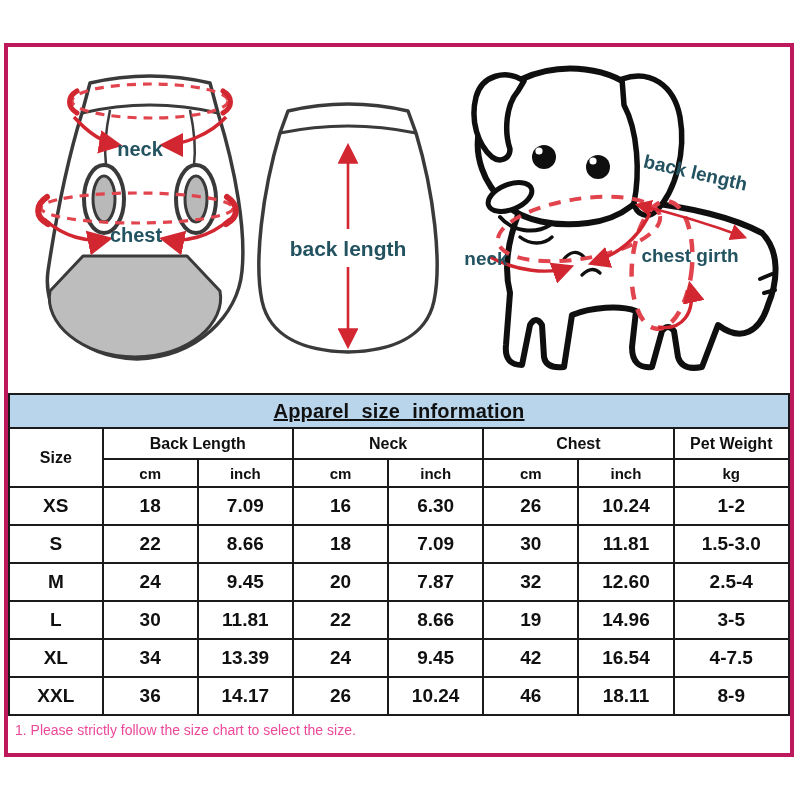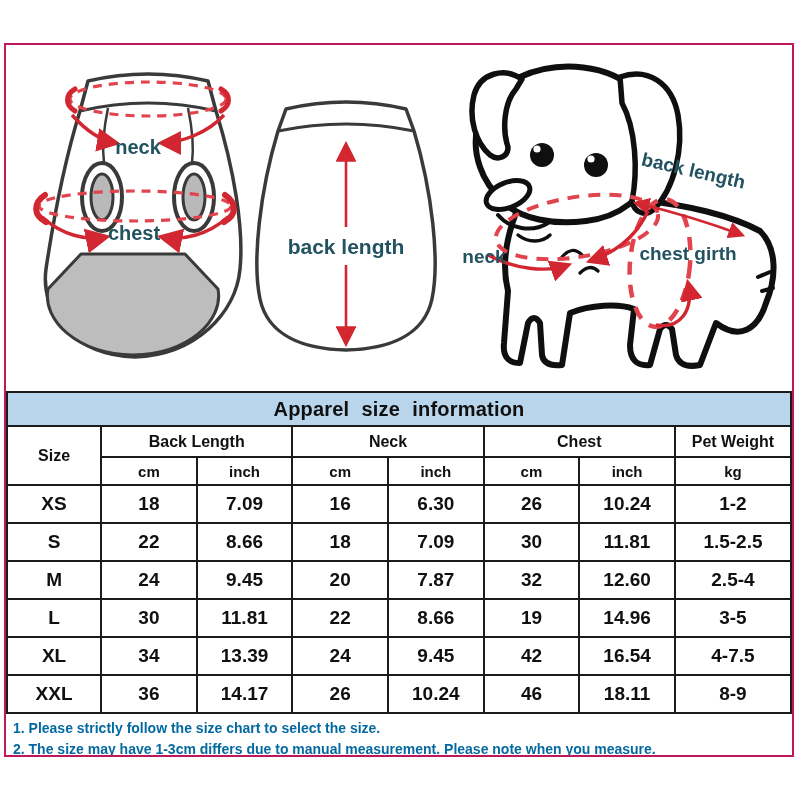--- a/index.html
+++ b/index.html
@@ -2,40 +2,40 @@
 <html><head>
 <meta charset="utf-8">
 <style>
   html,body{margin:0;padding:0;}
   body{
     width:800px;height:800px;position:relative;background:#ffffff;
     font-family:"Liberation Sans", sans-serif;color:#101010;
   }
   .frame{
     position:absolute;left:4px;top:43px;width:790px;height:714px;
-    border:2px solid #be185d;box-sizing:border-box;background:#fff;overflow:hidden;
+    border:4px solid #be185d;box-sizing:border-box;background:#fff;overflow:hidden;
   }
   .illus{position:relative;height:346px;background:#fff;}
   .illus svg{position:absolute;}
   #svg-front{left:22px;top:12px;}
   #svg-back{left:242px;top:34px;}
   #svg-dog{left:416px;top:0px;}
 
   .lbl{fill:#235261;font-weight:bold;font-family:"Liberation Sans",sans-serif;}
 
   table.size-table{width:100%;border-collapse:collapse;table-layout:fixed;}
   table.size-table td{
     border:2px solid #1b1b1b;text-align:center;vertical-align:middle;
     font-weight:bold;padding:0;overflow:hidden;
   }
-  tr.t-title td{background:#b9d5ec;font-size:20px;height:32px;word-spacing:0.32em;letter-spacing:0.01em;}
+  tr.t-title td{background:#b9d5ec;font-size:20px;height:32px;word-spacing:0.32em;letter-spacing:0.01em;text-decoration:underline;}
   tr.t-group td{font-size:16px;height:29px;}
   tr.t-units td{font-size:15px;height:26px;}
   tr.t-row td{font-size:19px;height:36px;}
-  .notes{padding:4px 7px 0 7px;font-size:14px;font-weight:bold;line-height:21px;color:#0369a1;}
+  .notes{padding:4px 7px 0 7px;font-size:14px;font-weight:normal;line-height:21px;color:#ec4899;}
   .note-line{white-space:nowrap;}
 </style>
 </head>
 <body>
 
 <div class="frame">
 
   <div class="illus">
 
     <svg id="svg-front" width="215" height="305" viewBox="0 0 215 305">
@@ -169,21 +169,21 @@
         <td>1-2</td>
       </tr>
       <tr class="t-row">
         <td>S</td>
         <td>22</td>
         <td>8.66</td>
         <td>18</td>
         <td>7.09</td>
         <td>30</td>
         <td>11.81</td>
-        <td>1.5-2.5</td>
+        <td>1.5-3.0</td>
       </tr>
       <tr class="t-row">
         <td>M</td>
         <td>24</td>
         <td>9.45</td>
         <td>20</td>
         <td>7.87</td>
         <td>32</td>
         <td>12.60</td>
         <td>2.5-4</td>
@@ -216,16 +216,15 @@
         <td>10.24</td>
         <td>46</td>
         <td>18.11</td>
         <td>8-9</td>
       </tr>
     </tbody>
   </table>
 
   <div class="notes">
     <div class="note-line">1. Please strictly follow the size chart  to select the size.</div>
-    <div class="note-line">2. The size may have 1-3cm differs due to manual measurement. Please note when you measure.</div>
   </div>
 
 </div>
 
 </body></html>

